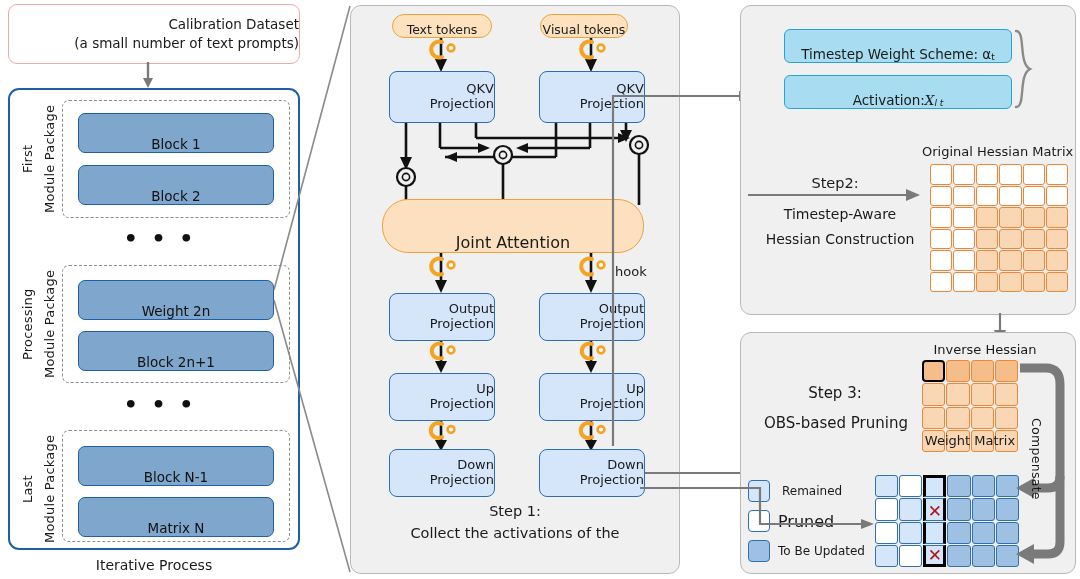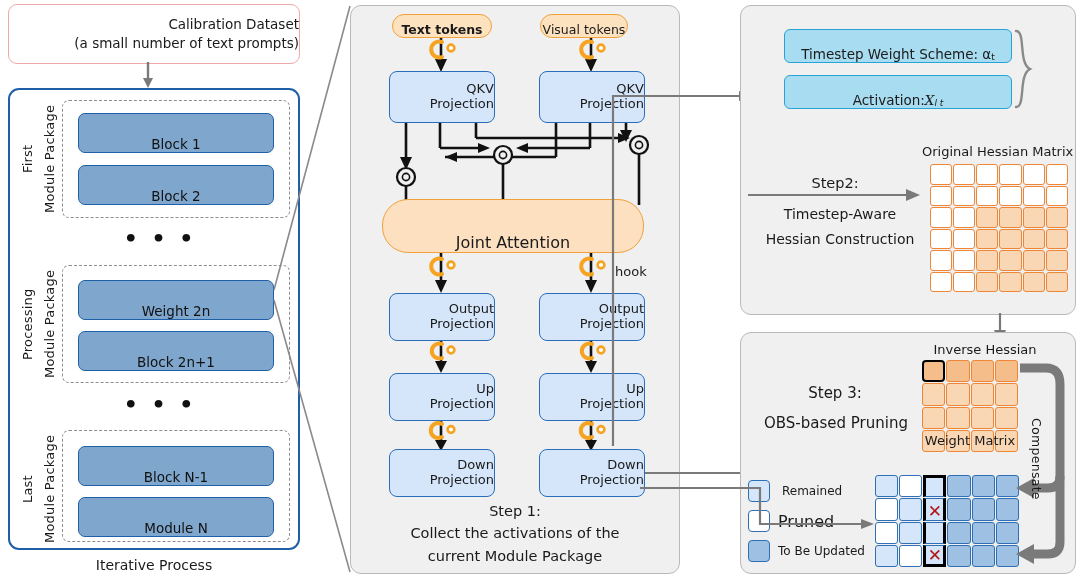--- a/index.html
+++ b/index.html
@@ -95,35 +95,35 @@
   <span>Last</span>
   </div>
 <div class="abs vlabel ctr" style="left:40px;top:430px;width:18px;height:118px;">
   <span>Module Package</span>
   </div>
 <div class="abs dashbox" style="left:62px;top:430px;width:228px;height:112px;"></div>
 <div class="abs blk ctr" style="left:78px;top:446px;width:196px;height:40px;">
     <span>Block N-1</span>
   </div>
 <div class="abs blk ctr" style="left:78px;top:497px;width:196px;height:40px;">
-    <span>Module N</span>
+    <span>Matrix N</span>
   </div>
 
 <div class="abs ctr" style="left:8px;top:552px;width:292px;height:22px;font-size:14px;">
   <span>Iterative Process</span>
   </div>
 
 <svg class="abs" style="left:270px;top:0px;width:90px;height:579px;">
   <line x1="4" y1="290" x2="80" y2="6" stroke="#8a8a8a" stroke-width="1.6"></line>
   <line x1="4" y1="300" x2="80" y2="572" stroke="#8a8a8a" stroke-width="1.6"></line>
 </svg>
 
 <div class="abs panel" style="left:350px;top:5px;width:330px;height:569px;"></div>
 
-<div class="abs tok ctr" style="left:392px;top:14px;width:100px;height:24px;font-weight:bold;">
+<div class="abs tok ctr" style="left:392px;top:14px;width:100px;height:24px;">
     <span>Text tokens</span>
   </div>
 <div class="abs tok ctr" style="left:540px;top:14px;width:88px;height:24px;">
     <span>Visual tokens</span>
   </div>
 
 <svg class="abs" style="left:424px;top:38px;width:40px;height:36px;">
   <line x1="17" y1="0" x2="17" y2="22" stroke="#111" stroke-width="2.6"></line>
   <polygon points="17,34 11,21 23,21" fill="#111"></polygon>
   <path d="M18 4 A8 8 0 1 0 18 19" stroke="#f5a321" stroke-width="4" fill="none" stroke-linecap="round"></path>
@@ -250,21 +250,20 @@
     <span>Projection</span>
   </div>
 <div class="abs proj ctr" style="left:539px;top:449px;width:106px;height:48px;flex-direction:column;">
   <span>Down</span>
     <span>Projection</span>
   </div>
 
 <div class="abs steptxt" style="left:358px;top:500px;width:314px;height:74px;">
   <div>Step 1:</div>
   <div>Collect the activations of the</div>
-  <div>current Module Package</div>
 </div>
 
 <svg class="abs" style="left:600px;top:88px;width:160px;height:362px;">
   <path d="M13 358 L13 8 L140 8" stroke="#7a7a7a" stroke-width="2.2" fill="none"></path>
   <polygon points="152,8 139,3 139,13" fill="#7a7a7a"></polygon>
 </svg>
 
 <svg class="abs" style="left:645px;top:470px;width:130px;height:60px;">
   <path d="M0 3 L100 3 L100 52" stroke="#7a7a7a" stroke-width="2.2" fill="none"></path>
 </svg>

